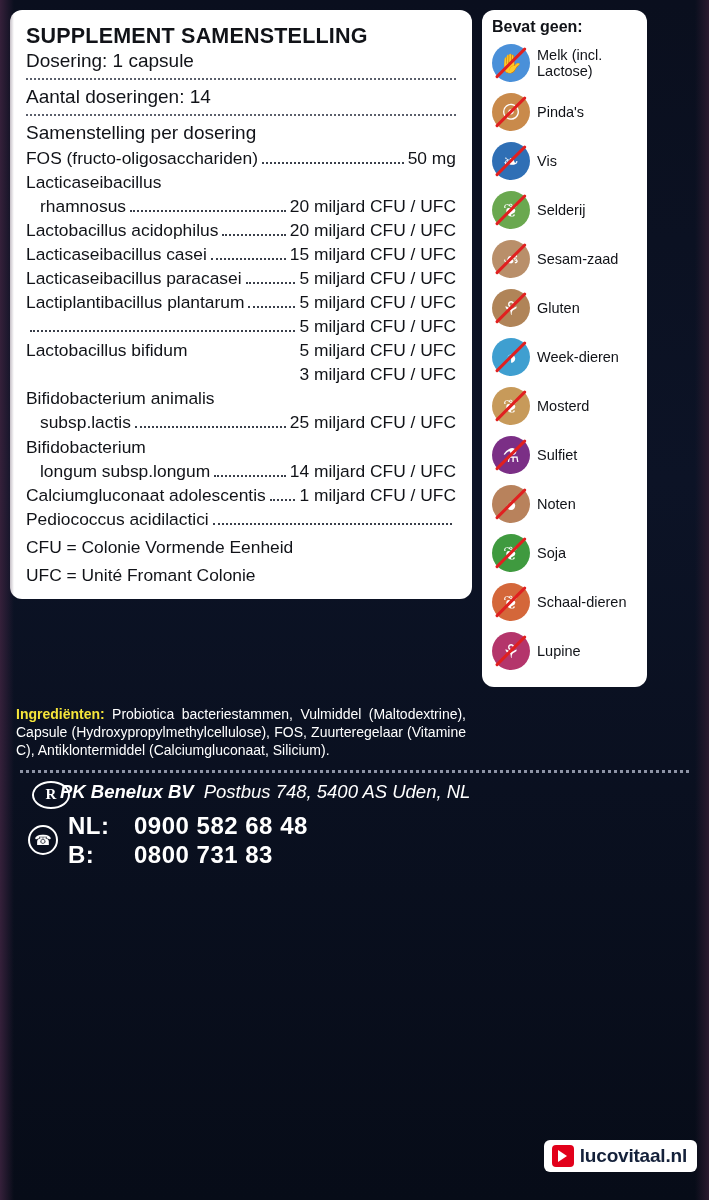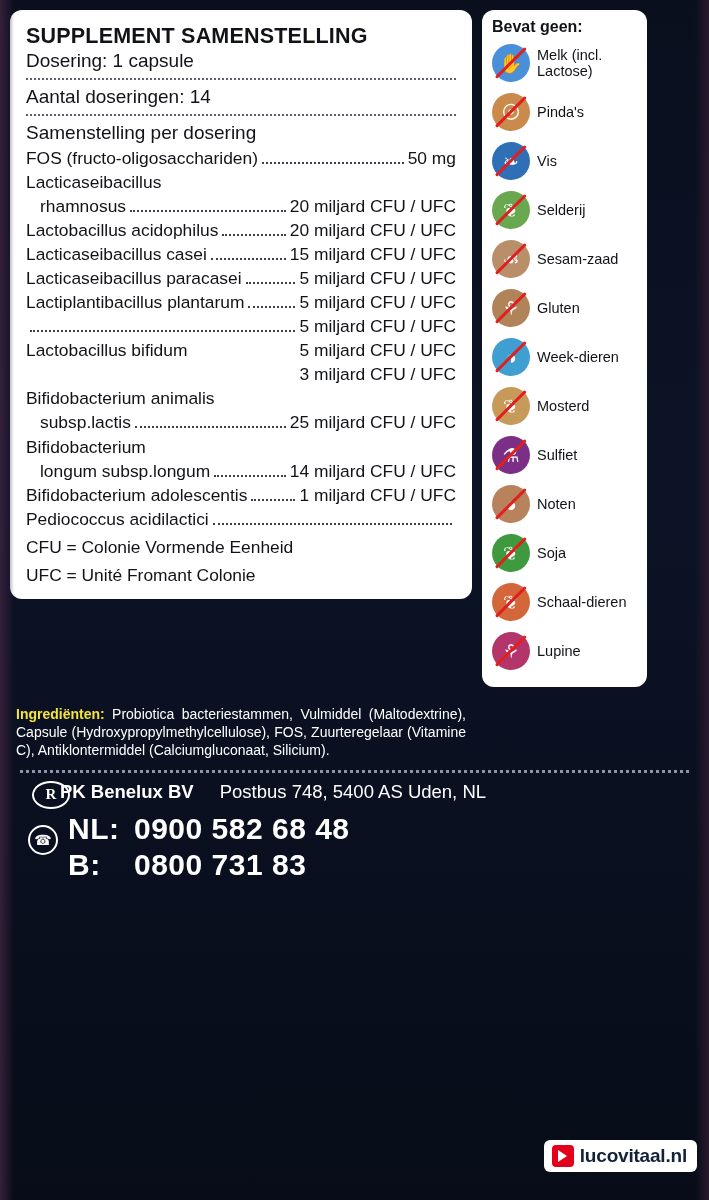--- a/index.html
+++ b/index.html
@@ -159,23 +159,24 @@
     color: #ffffff;
   }
   .dotrule-dark {
     border-bottom: 3px dotted #8e94a6;
     margin: 4px 4px 8px 4px;
     height: 0;
   }
   .company-row {
     display: flex;
     align-items: flex-start;
-    gap: 26px;
+    gap: 10px;
     padding-left: 44px;
     font-size: 18.5px;
+    font-style: italic;
   }
   .r-mark {
     position: absolute;
     left: 16px;
     width: 34px; height: 24px;
     border: 2px solid #ffffff;
     border-radius: 50%;
     display: flex; align-items: center; justify-content: center;
     font-family: "Liberation Serif", serif;
     font-weight: bold;
@@ -194,21 +195,21 @@
     width: 26px; height: 26px;
     border: 2px solid #ffffff;
     border-radius: 50%;
     display: flex; align-items: center; justify-content: center;
     font-size: 14px;
   }
   .phone-row {
     display: flex;
     align-items: baseline;
     gap: 14px;
-    font-size: 30px;
+    font-size: 24px;
     font-weight: bold;
     line-height: 1.22;
     letter-spacing: .5px;
   }
   .phone-row .lbl { width: 52px; }
   .brand {
     position: absolute;
     right: 12px;
     bottom: 28px;
     background: #ffffff;
@@ -319,21 +320,21 @@
           <span class="dots"></span>
           <span class="amt">25 miljard CFU / UFC</span>
         </div>
         <div class="plain-row">Bifidobacterium</div>
         <div class="ing-row indent">
           <span class="nm">longum subsp.longum</span>
           <span class="dots"></span>
           <span class="amt">14 miljard CFU / UFC</span>
         </div>
         <div class="ing-row">
-          <span class="nm">Bifidobacterium adolescentis</span>
+          <span class="nm">Calciumgluconaat adolescentis</span>
           <span class="dots"></span>
           <span class="amt">1 miljard CFU / UFC</span>
         </div>
         <div class="ing-row">
           <span class="nm">Pediococcus acidilactici</span>
           <span class="dots"></span>
         </div>
       </div>
 
       <div class="legend">CFU = Colonie Vormende Eenheid</div>

